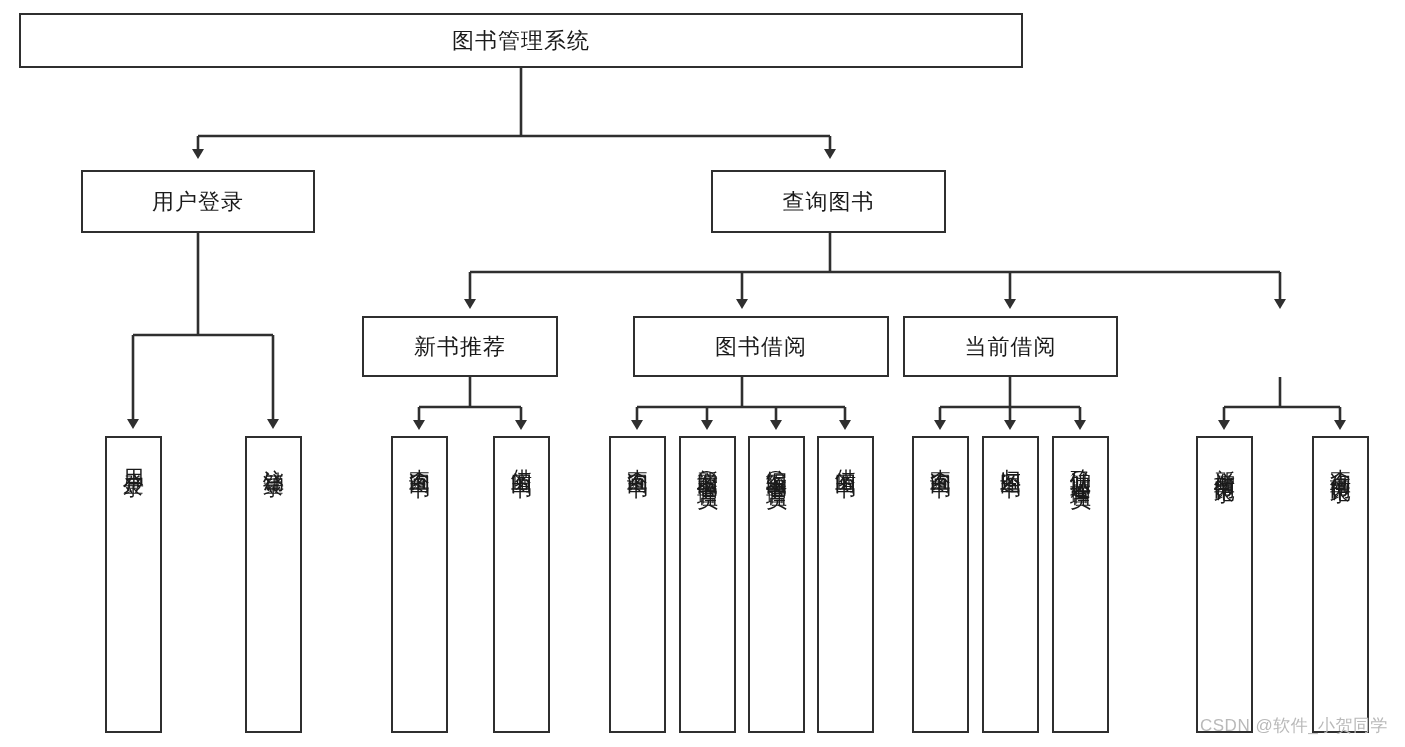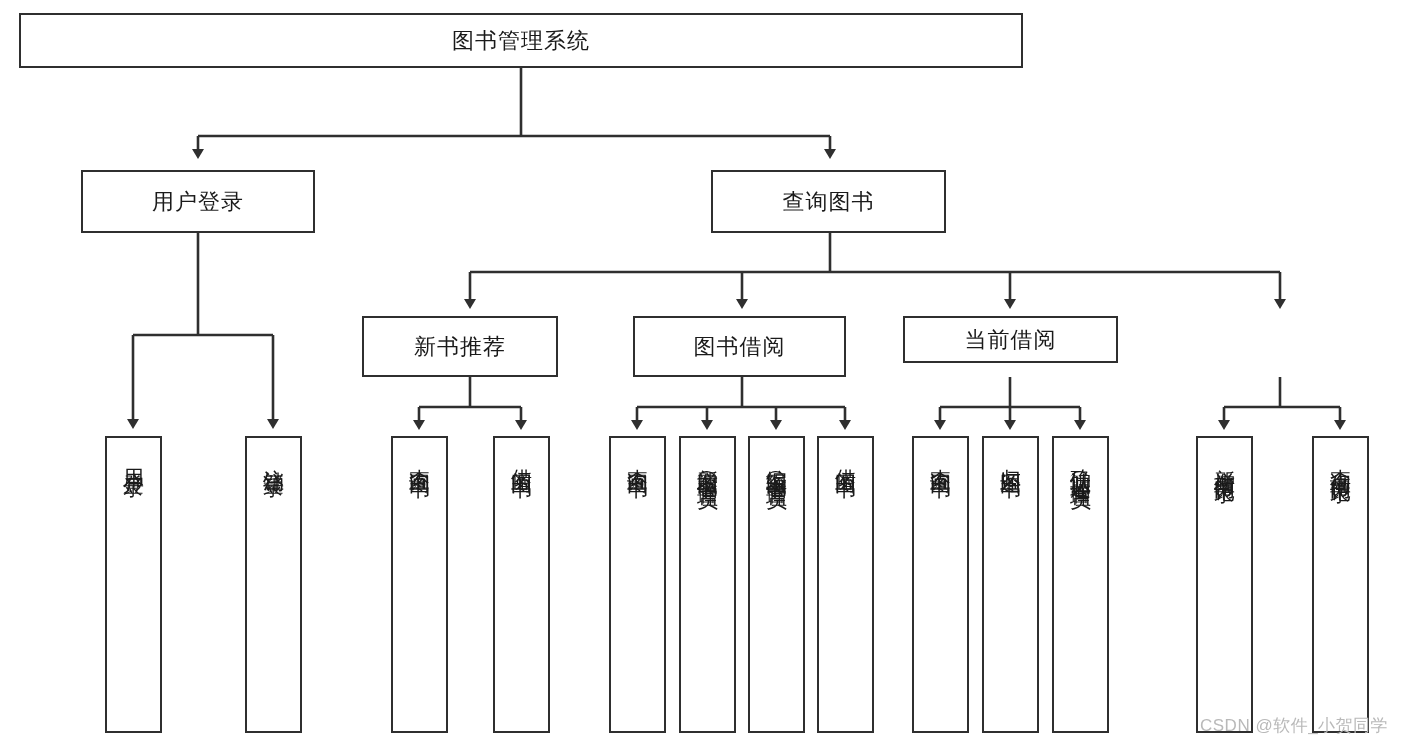--- a/index.html
+++ b/index.html
@@ -123,24 +123,24 @@
   <div class="node horizontal" style="left:81px; top:170px; width:234px; height:63px;">
     <span>用户登录</span>
   </div>
   <div class="node horizontal" style="left:711px; top:170px; width:235px; height:63px;">
     <span>查询图书</span>
   </div>
 
   <div class="node horizontal" style="left:362px; top:316px; width:196px; height:61px;">
     <span>新书推荐</span>
   </div>
-  <div class="node horizontal" style="left:633px; top:316px; width:213px; height:61px;">
+  <div class="node horizontal" style="left:633px; top:316px; width:256px; height:61px;">
     <span>图书借阅</span>
   </div>
-  <div class="node horizontal" style="left:903px; top:316px; width:215px; height:47px;">
+  <div class="node horizontal" style="left:903px; top:316px; width:215px; height:61px;">
     <span>当前借阅</span>
   </div>
 
   <div class="node vertical" style="left:105px; top:436px; width:57px; height:297px;">
     <span class="vlabel">用户登录</span>
   </div>
   <div class="node vertical" style="left:245px; top:436px; width:57px; height:297px;">
     <span class="vlabel">注销登录</span>
   </div>
 

